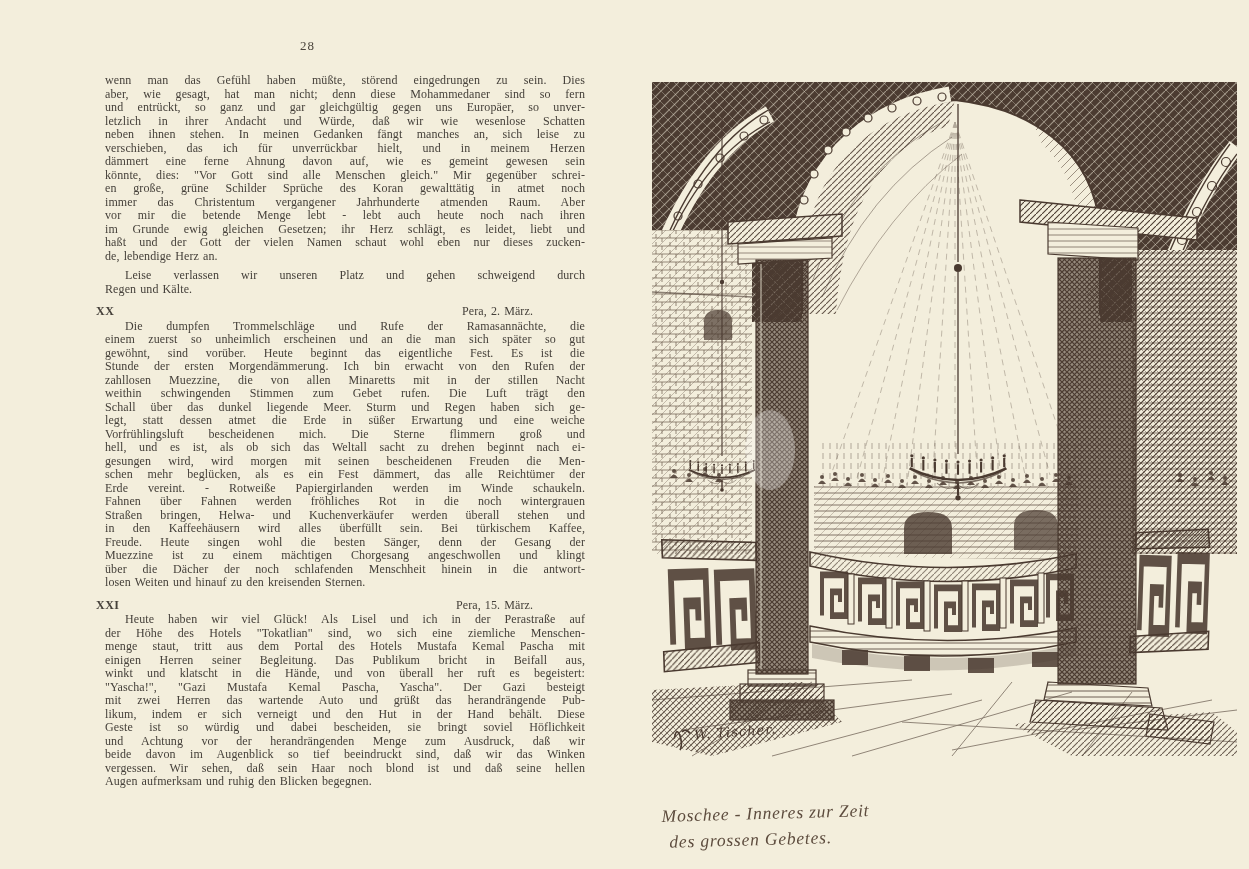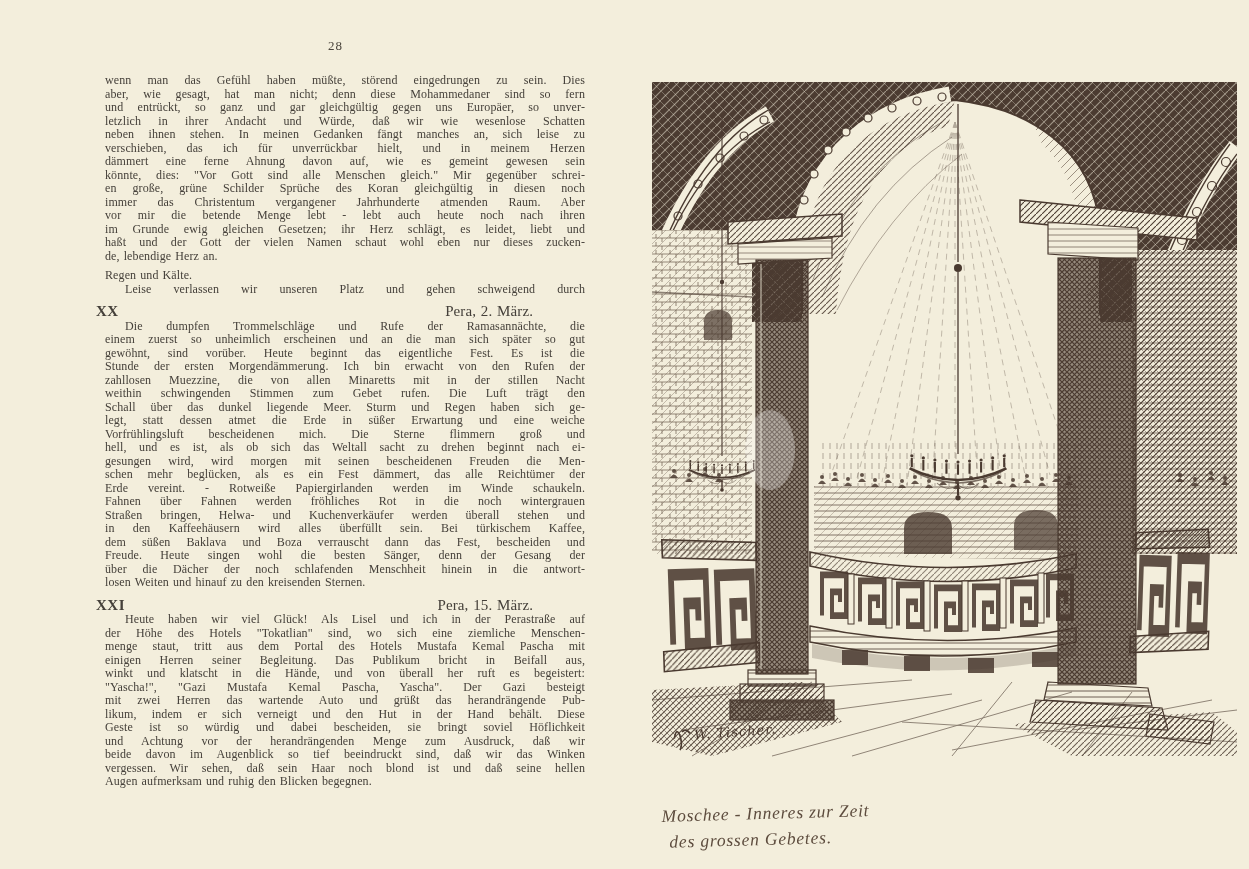--- a/index.html
+++ b/index.html
@@ -3,33 +3,33 @@
 <meta charset="utf-8">
 <style>
   html,body{margin:0;padding:0;}
   body{
     width:1249px;height:869px;position:relative;overflow:hidden;
     background:#f3eedc;
     font-family:"Liberation Serif","DejaVu Serif",serif;
     color:#45403a;
   }
   .page-number{
-    position:absolute;left:300px;top:38px;font-size:13px;letter-spacing:1px;color:#4a443c;margin-left:28px;
+    position:absolute;left:300px;top:38px;font-size:13px;letter-spacing:1px;color:#4a443c;
   }
   .text-col{
     position:absolute;left:96px;top:74px;width:489px;
     font-size:12px;line-height:13.5px;word-spacing:.08em;letter-spacing:.1px;
   }
   .tline{text-align:justify;text-align-last:justify;white-space:normal;}
   .tline.tlast{text-align-last:left;}
   .tline.tindent{text-indent:20px;}
   .para{margin:0 0 6px 9px;}
   .sec-head{
     display:flex;justify-content:space-between;align-items:flex-start;
-    margin:9px 0 1px 0;font-size:15px;
+    margin:9px 0 1px 0;font-size:12px;
   }
   .sec-id{font-weight:bold;letter-spacing:.5px;}
   .sec-date{padding-right:52px;}
   .drawing-wrap{position:absolute;left:652px;top:82px;width:585px;height:676px;}
   .caption{
     position:absolute;left:662px;top:800px;
     font-style:italic;font-size:17.5px;line-height:26px;color:#5d4c3e;
     letter-spacing:.8px;transform:rotate(-1.6deg);
   }
   .caption .l2{margin-left:7px;}
@@ -42,30 +42,30 @@
 <div class="text-col">
   <div class="para">
       <div class="tline">wenn man das Gefühl haben müßte, störend eingedrungen zu sein. Dies</div>
       <div class="tline">aber, wie gesagt, hat man nicht; denn diese Mohammedaner sind so fern</div>
       <div class="tline">und entrückt, so ganz und gar gleichgültig gegen uns Europäer, so unver-</div>
       <div class="tline">letzlich in ihrer Andacht und Würde, daß wir wie wesenlose Schatten</div>
       <div class="tline">neben ihnen stehen. In meinen Gedanken fängt manches an, sich leise zu</div>
       <div class="tline">verschieben, das ich für unverrückbar hielt, und in meinem Herzen</div>
       <div class="tline">dämmert eine ferne Ahnung davon auf, wie es gemeint gewesen sein</div>
       <div class="tline">könnte, dies: "Vor Gott sind alle Menschen gleich." Mir gegenüber schrei-</div>
-      <div class="tline">en große, grüne Schilder Sprüche des Koran gleichgültig in diesen noch</div>
+      <div class="tline">en große, grüne Schilder Sprüche des Koran gewalttätig in atmet noch</div>
       <div class="tline">immer das Christentum vergangener Jahrhunderte atmenden Raum. Aber</div>
       <div class="tline">vor mir die betende Menge lebt - lebt auch heute noch nach ihren</div>
       <div class="tline">im Grunde ewig gleichen Gesetzen; ihr Herz schlägt, es leidet, liebt und</div>
       <div class="tline">haßt und der Gott der vielen Namen schaut wohl eben nur dieses zucken-</div>
       <div class="tline tlast">de, lebendige Herz an.</div>
     </div>
   <div class="para">
+      <div class="tline tindent">Leise verlassen wir unseren Platz und gehen schweigend durch</div>
       <div class="tline tlast">Regen und Kälte.</div>
-      <div class="tline tindent">Leise verlassen wir unseren Platz und gehen schweigend durch</div>
     </div>
 
   <div>
     <div class="sec-head">
       <span class="sec-id">XX</span>
       <span class="sec-date">Pera, 2. März.</span>
     </div>
     <div class="para">
         <div class="tline tindent">Die dumpfen Trommelschläge und Rufe der Ramasannächte, die</div>
         <div class="tline">einem zuerst so unheimlich erscheinen und an die man sich später so gut</div>
@@ -76,22 +76,22 @@
         <div class="tline">Schall über das dunkel liegende Meer. Sturm und Regen haben sich ge-</div>
         <div class="tline">legt, statt dessen atmet die Erde in süßer Erwartung und eine weiche</div>
         <div class="tline">Vorfrühlingsluft bescheidenen mich. Die Sterne flimmern groß und</div>
         <div class="tline">hell, und es ist, als ob sich das Weltall sacht zu drehen beginnt nach ei-</div>
         <div class="tline">gesungen wird, wird morgen mit seinen bescheidenen Freuden die Men-</div>
         <div class="tline">schen mehr beglücken, als es ein Fest dämmert, das alle Reichtümer der</div>
         <div class="tline">Erde vereint. - Rotweiße Papiergirlanden werden im Winde schaukeln.</div>
         <div class="tline">Fahnen über Fahnen werden fröhliches Rot in die noch wintergrauen</div>
         <div class="tline">Straßen bringen, Helwa- und Kuchenverkäufer werden überall stehen und</div>
         <div class="tline">in den Kaffeehäusern wird alles überfüllt sein. Bei türkischem Kaffee,</div>
-        <div class="tline">dem süßen Baklava und Boza verrauscht dann das Fest, bescheiden und</div>
         <div class="tline">Freude. Heute singen wohl die besten Sänger, denn der Gesang der</div>
+        <div class="tline">Muezzine ist zu einem mächtigen Chorgesang angeschwollen und klingt</div>
         <div class="tline">über die Dächer der noch schlafenden Menschheit hinein in die antwort-</div>
         <div class="tline tlast">losen Weiten und hinauf zu den kreisenden Sternen.</div>
       </div>
   </div>
 
   <div>
     <div class="sec-head">
       <span class="sec-id">XXI</span>
       <span class="sec-date">Pera, 15. März.</span>
     </div>

